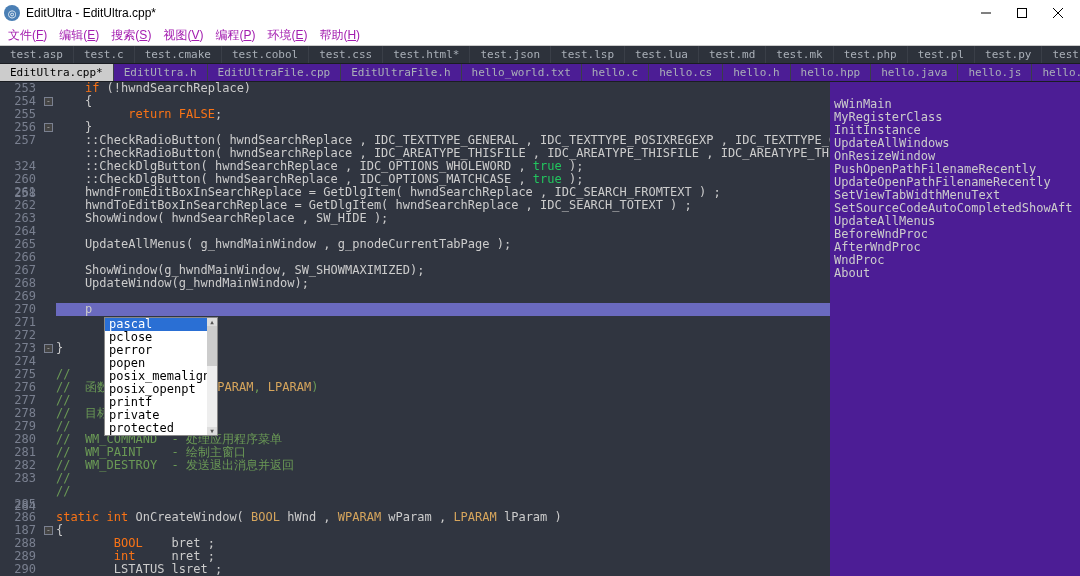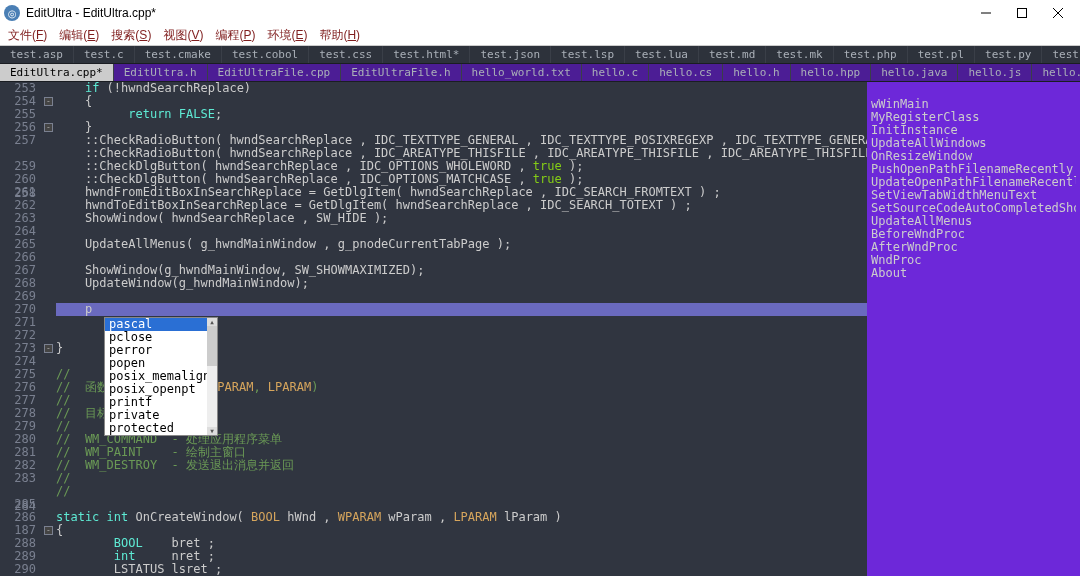--- a/index.html
+++ b/index.html
@@ -6,49 +6,49 @@
   body { font-family: "Segoe UI", Tahoma, sans-serif; font-size: 12px; background: #fff; overflow: hidden; width: 1080px; height: 576px; }
   
   .titlebar { height: 26px; background: #fff; display: flex; align-items: center; padding: 0 4px; }
   .titlebar .icon { width: 16px; height: 16px; background: #4a7fb5; border-radius: 50%; margin-right: 6px; display: flex; align-items: center; justify-content: center; color: #fff; font-size: 10px; }
   .titlebar .title { flex: 1; font-size: 12px; color: #000; }
   .winbtns { display: flex; gap: 0; }
   .winbtn { width: 36px; height: 24px; display: flex; align-items: center; justify-content: center; cursor: default; }
   .winbtn svg { width: 10px; height: 10px; }
   
   .menubar { height: 20px; background: #fff; display: flex; align-items: center; padding: 0 2px; border-bottom: 1px solid #ccc; }
-  .menubar .menu { padding: 2px 6px; font-size: 12px; color: #7f1d1d; }
+  .menubar .menu { padding: 2px 6px; font-size: 12px; color: #a21caf; }
   .menubar .menu u { text-decoration: underline; }
   
   .tabstrip { height: 18px; background: #2d323b; display: flex; border-bottom: 1px solid #1a1d22; }
   .tab { padding: 2px 10px; font-size: 11px; font-family: Consolas, monospace; color: #aab0b8; border-right: 1px solid #3a3f48; white-space: nowrap; }
   .tab.row2 { background: #4c1d95; }
   .tab.active { background: #ccc; color: #000; }
   
   .content { display: flex; height: calc(576px - 26px - 20px - 18px - 18px); }
   .editor { flex: 1; background: #303540; font-family: Consolas, monospace; font-size: 12px; line-height: 13px; position: relative; overflow: hidden; }
   .gutter { position: absolute; left: 0; top: 0; width: 42px; background: #303540; color: #7a8090; text-align: right; padding-right: 6px; }
   .foldcol { position: absolute; left: 42px; top: 0; width: 14px; background: #303540; }
   .foldmark { position: absolute; left: 2px; width: 9px; height: 9px; border: 1px solid #7a8090; background: #444; color: #aaa; font-size: 8px; line-height: 7px; text-align: center; }
   .codearea { position: absolute; left: 56px; right: 0; top: 0; color: #ccc; }
   .codeline { height: 13px; white-space: pre; }
   .hl-line { background: #6a6abf; }
-  .kw { color: #5eead4; }
-  .bool { color: #84cc16; }
+  .kw { color: #f97316; }
+  .bool { color: #22c55e; }
   .comment { color: #6a9955; }
   .param { color: #d6a55c; }
   
   .autocomplete { position: absolute; background: #fff; border: 1px solid #888; font-family: Consolas, monospace; font-size: 12px; width: 114px; z-index: 100; }
   .autocomplete .item { padding: 0 4px; line-height: 13px; color: #000; }
   .autocomplete .item.sel { background: #2a6fd4; color: #fff; }
   .autocomplete .scroll { position: absolute; right: 0; top: 0; bottom: 0; width: 10px; background: #eee; }
   .autocomplete .thumb { position: absolute; right: 0; top: 0; width: 10px; height: 40px; background: #ccc; }
   .autocomplete .arr { position: absolute; right: 0; width: 10px; height: 8px; background: #ddd; font-size: 6px; text-align: center; line-height: 8px; color: #555; }
   
-  .sidebar { width: 213px; background: #6d28d9; color: #ccc; font-family: Consolas, monospace; font-size: 12px; line-height: 13px; padding: 16px 4px; }
+  .sidebar { width: 250px; background: #4c1d95; color: #ccc; font-family: Consolas, monospace; font-size: 12px; line-height: 13px; padding: 16px 4px; }
   .sidebar .sym { white-space: nowrap; overflow: hidden; }
 </style>
 </head>
 <body>
 
 <div class="titlebar">
   <div class="icon">◎</div>
   <div class="title">EditUltra - EditUltra.cpp*</div>
   <div class="winbtns">
     <div class="winbtn">
@@ -114,21 +114,21 @@
 
 <div class="content">
   <div class="editor" id="editor">
     <div class="gutter" id="gutter">
         <div style="position: absolute; right: 6px; top: 0px;">253</div>
         <div style="position: absolute; right: 6px; top: 13px;">254</div>
         <div style="position: absolute; right: 6px; top: 26px;">255</div>
         <div style="position: absolute; right: 6px; top: 39px;">256</div>
         <div style="position: absolute; right: 6px; top: 52px;">257</div>
         <div style="position: absolute; right: 6px; top: 65px; margin-top: 40px;">258</div>
-        <div style="position: absolute; right: 6px; top: 78px;">259</div>
+        <div style="position: absolute; right: 6px; top: 78px;">324</div>
         <div style="position: absolute; right: 6px; top: 91px;">260</div>
         <div style="position: absolute; right: 6px; top: 104px;">261</div>
         <div style="position: absolute; right: 6px; top: 117px;">262</div>
         <div style="position: absolute; right: 6px; top: 130px;">263</div>
         <div style="position: absolute; right: 6px; top: 143px;">264</div>
         <div style="position: absolute; right: 6px; top: 156px;">265</div>
         <div style="position: absolute; right: 6px; top: 169px;">266</div>
         <div style="position: absolute; right: 6px; top: 182px;">267</div>
         <div style="position: absolute; right: 6px; top: 195px;">268</div>
         <div style="position: absolute; right: 6px; top: 208px;">269</div>

